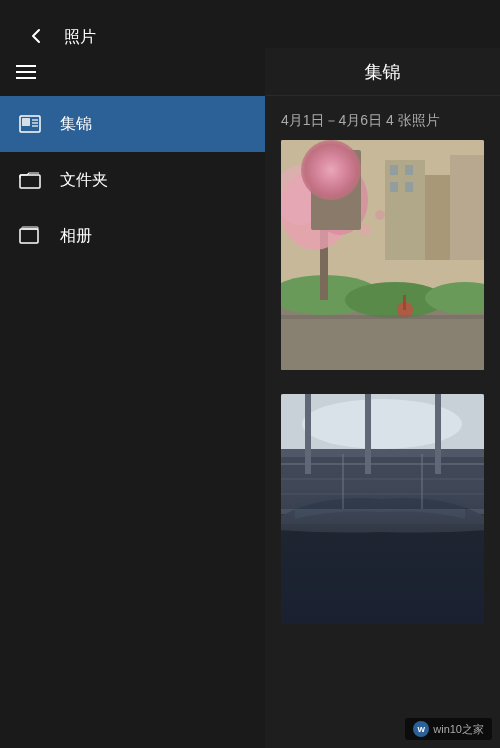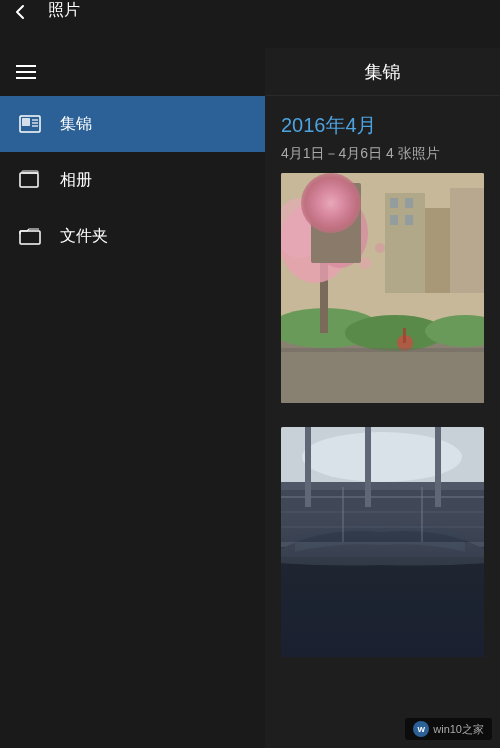--- a/index.html
+++ b/index.html
@@ -12,22 +12,22 @@
       color: #ffffff;
       overflow: hidden;
       position: relative;
     }
 
     
     .title-bar {
       height: 48px;
       background: #1a1a1a;
       display: flex;
-      align-items: flex-start;
-      padding: 0 8px;
+      align-items: flex-end;
+      padding: 0 24px;
       gap: 16px;
     }
 
     .back-arrow {
       width: 24px;
       height: 24px;
       display: flex;
       align-items: center;
       justify-content: center;
       cursor: pointer;
@@ -269,49 +269,48 @@
           <line x1="14" y1="11" x2="20" y2="11" stroke="white" stroke-width="1.2"></line>
           <line x1="14" y1="14" x2="20" y2="14" stroke="white" stroke-width="1.2"></line>
         </svg>
       </div>
       <span class="nav-label">集锦</span>
     </div>
 
     <div class="nav-item">
       <div class="nav-icon">
         <svg width="24" height="24" viewBox="0 0 24 24" fill="none">
+          <rect x="2" y="7" width="20" height="13" rx="1" stroke="white" stroke-width="1.5"></rect>
+          <path d="M2 10V8C2 7.4 2.4 7 3 7H9L11 5H21" stroke="white" stroke-width="1.2"></path>
+        </svg>
+      </div>
+      <span class="nav-label">文件夹</span>
+    </div>
+
+    <div class="nav-item">
+      <div class="nav-icon">
+        <svg width="24" height="24" viewBox="0 0 24 24" fill="none">
           <rect x="2" y="5" width="18" height="14" rx="1" stroke="white" stroke-width="1.5"></rect>
           <rect x="4" y="3" width="16" height="2" rx="0.5" stroke="white" stroke-width="1"></rect>
         </svg>
       </div>
       <span class="nav-label">相册</span>
     </div>
 
-    <div class="nav-item">
-      <div class="nav-icon">
-        <svg width="24" height="24" viewBox="0 0 24 24" fill="none">
-          <rect x="2" y="7" width="20" height="13" rx="1" stroke="white" stroke-width="1.5"></rect>
-          <path d="M2 10V8C2 7.4 2.4 7 3 7H9L11 5H21" stroke="white" stroke-width="1.2"></path>
-        </svg>
-      </div>
-      <span class="nav-label">文件夹</span>
-    </div>
-
   </div>
 
   <div class="content-area">
 
     <div class="content-header">
       <span class="content-title">集锦</span>
     </div>
 
     <div class="content-scroll">
 
       <div class="section">
-        <div class="section-year-month">2016年4月</div>
         <div class="section-meta">4月1日－4月6日   4 张照片</div>
         <div class="photo-preview">
           <div class="photo-april">
             
             <svg width="100%" height="100%" viewBox="0 0 235 230" preserveAspectRatio="xMidYMid slice">
 
               <rect width="235" height="230" fill="#c8b89a"></rect>
 
               <rect x="120" y="20" width="40" height="100" fill="#b0a888"></rect>
               <rect x="160" y="35" width="35" height="85" fill="#a89878"></rect>

